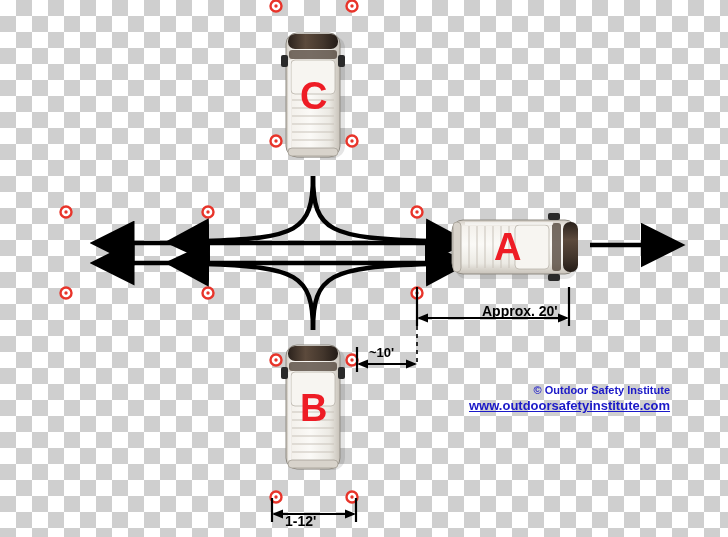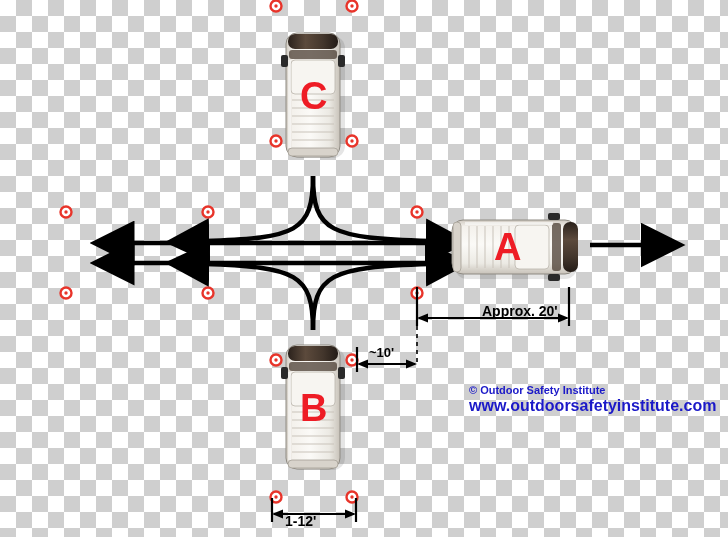--- a/index.html
+++ b/index.html
@@ -44,25 +44,26 @@
   }
   .dim-label-sm {
     font-size: 13px;
     font-weight: bold;
     color: #000000;
   }
   .credit {
     font-size: 11px;
     font-weight: bold;
     color: #1b19c8;
-    text-align: left;
+    text-align: right;
     line-height: 15px;
   }
   .credit .line2 {
-    font-size: 16px;
+    font-size: 13px;
+    text-decoration: underline;
   }
   .veh-letter {
     position: absolute;
     font-size: 38px;
     font-weight: bold;
     color: #ee1c25;
     font-family: "Liberation Sans", sans-serif;
     line-height: 1;
   }
 </style>

